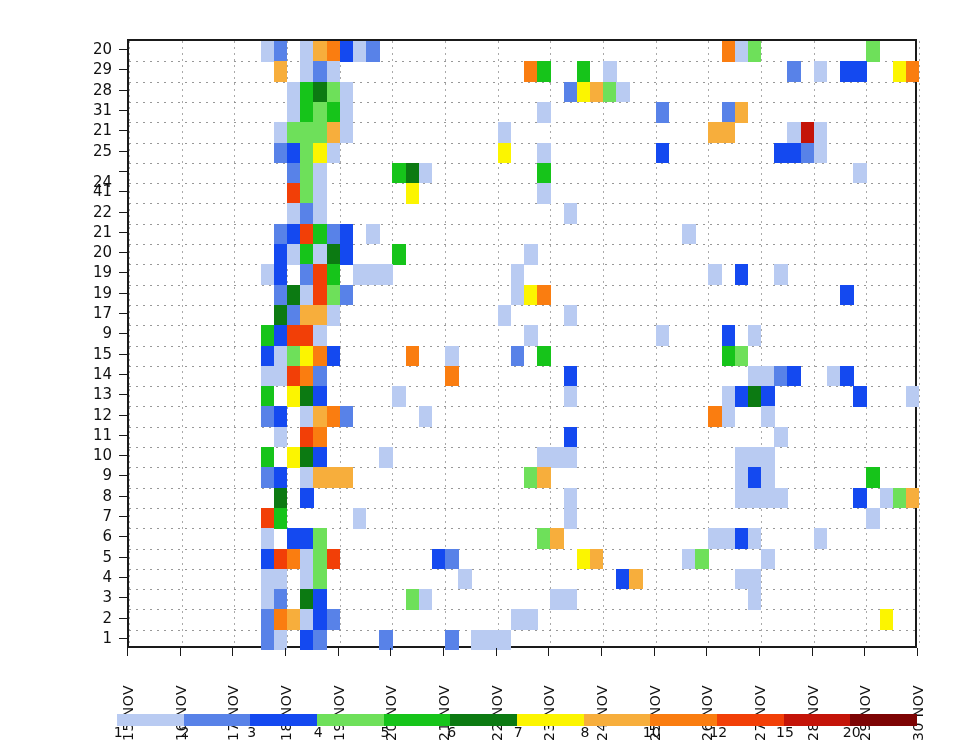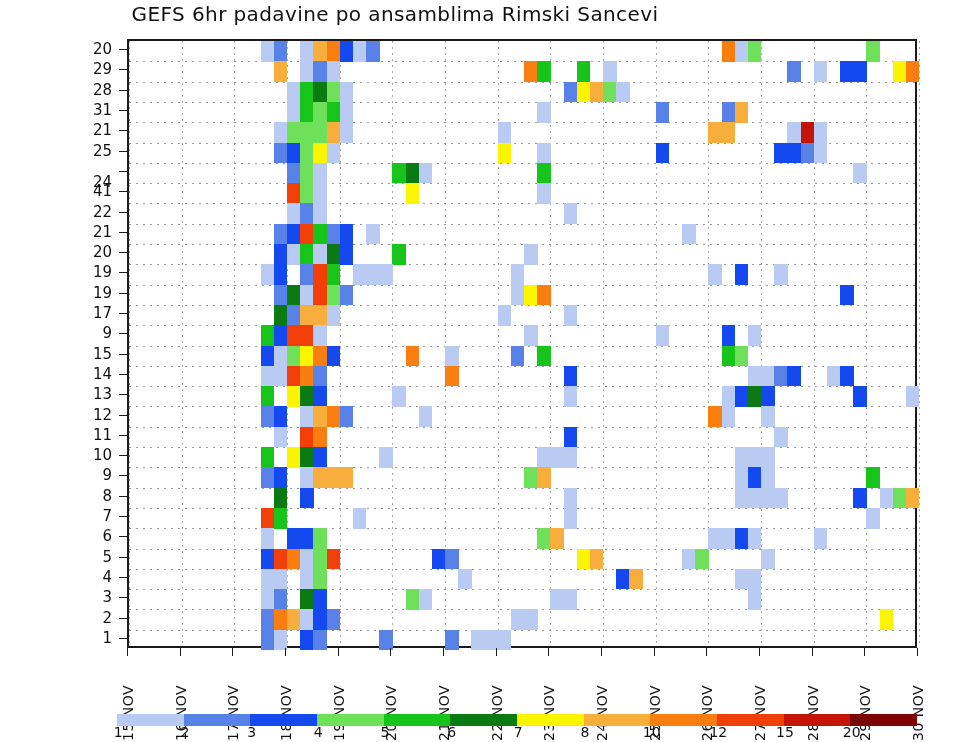--- a/index.html
+++ b/index.html
@@ -45,21 +45,20 @@
   #colorbar .seg{height:12px;}
   #cbar-ticks{position:absolute;left:117px;top:724px;width:800px;height:18px;}
   .cbtick{position:absolute;top:0;transform:translateX(-50%);
     font-size:14px;color:#111;font-family:"DejaVu Sans",sans-serif;}
 </style>
 </head>
 <body>
 
 <div id="root">
 
-  <div id="chart-title">GEFS 6hr padavine po ansamblima Rimski Sancevi</div>
 
   <div id="plot">
     <div id="grid-layer">
         <div class="vgrid" style="left: 0px;"></div>
         <div class="vgrid" style="left: 52.6667px;"></div>
         <div class="vgrid" style="left: 105.333px;"></div>
         <div class="vgrid" style="left: 158px;"></div>
         <div class="vgrid" style="left: 210.667px;"></div>
         <div class="vgrid" style="left: 263.333px;"></div>
         <div class="vgrid" style="left: 316px;"></div>

